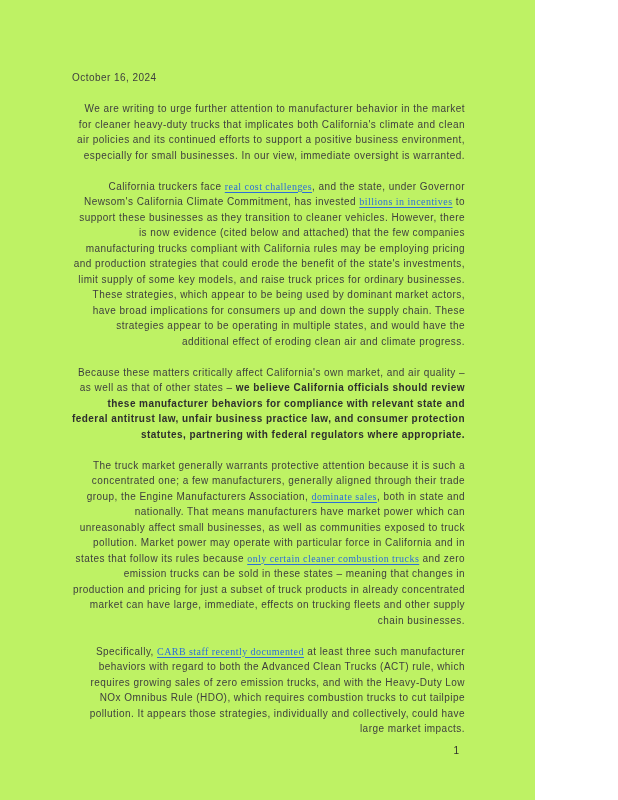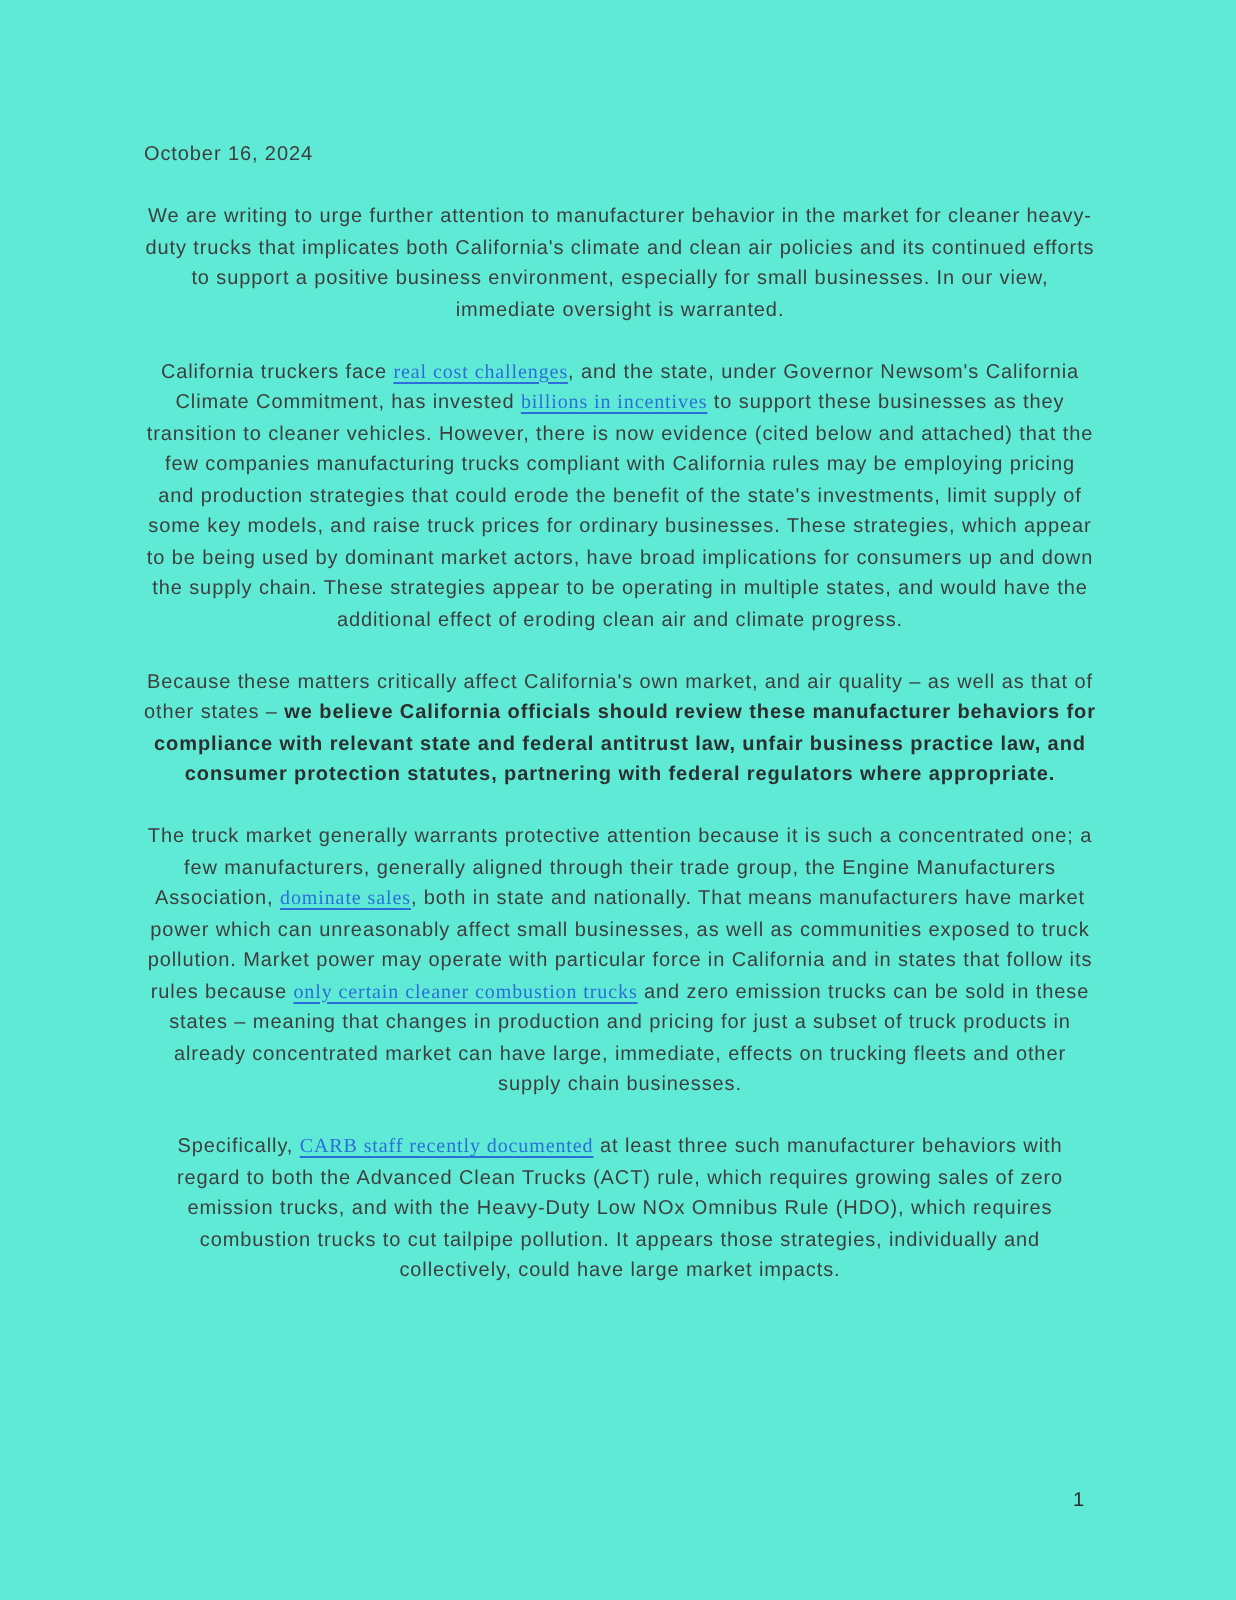--- a/index.html
+++ b/index.html
@@ -2,37 +2,37 @@
 <html><head>
 <meta charset="utf-8">
 <style>
   html, body {
     margin: 0;
     padding: 0;
     background: #ffffff;
   }
   .page {
     position: relative;
-    width: 618px;
+    width: 535px;
     height: 800px;
-    background: #5eead4;
+    background: #bef264;
     box-sizing: border-box;
     padding: 70px 70px 0 72px;
     font-family: "Liberation Sans", "DejaVu Sans", sans-serif;
     font-size: 10px;
     line-height: 15.5px;
     letter-spacing: 0.45px;
     color: #3e3e3e;
     overflow: hidden;
   }
   .line-block, .para {
     margin: 0 0 15.5px 0;
   }
   .para {
-    text-align: center;
+    text-align: right;
   }
   .bold {
     font-weight: 700;
     color: #2e2e2e;
   }
   .link {
     color: #2c6ed9;
     text-decoration: underline;
     text-decoration-thickness: 1px;
     text-underline-offset: 2px;

